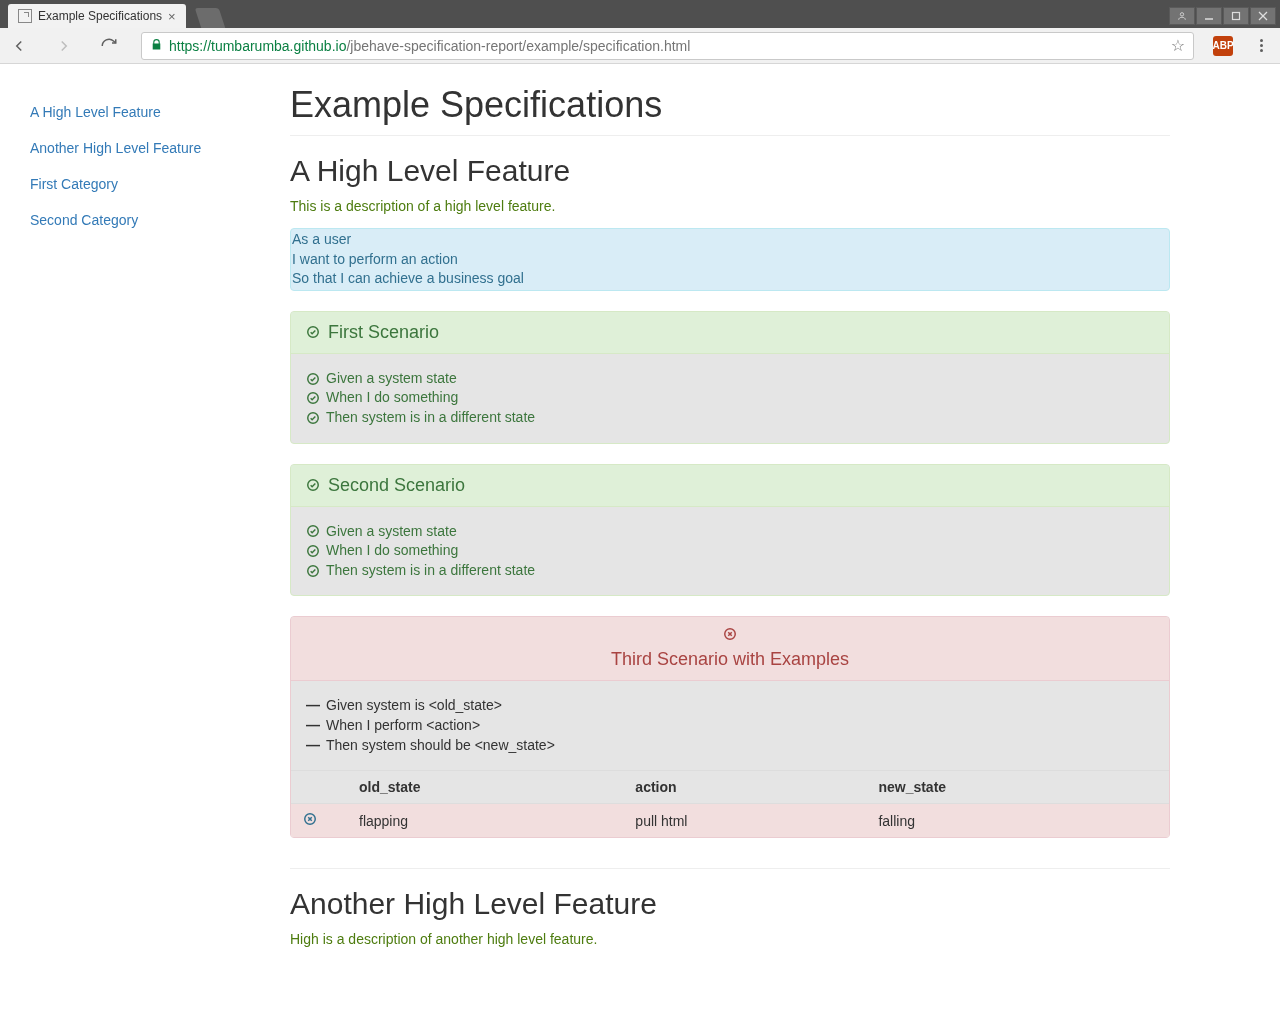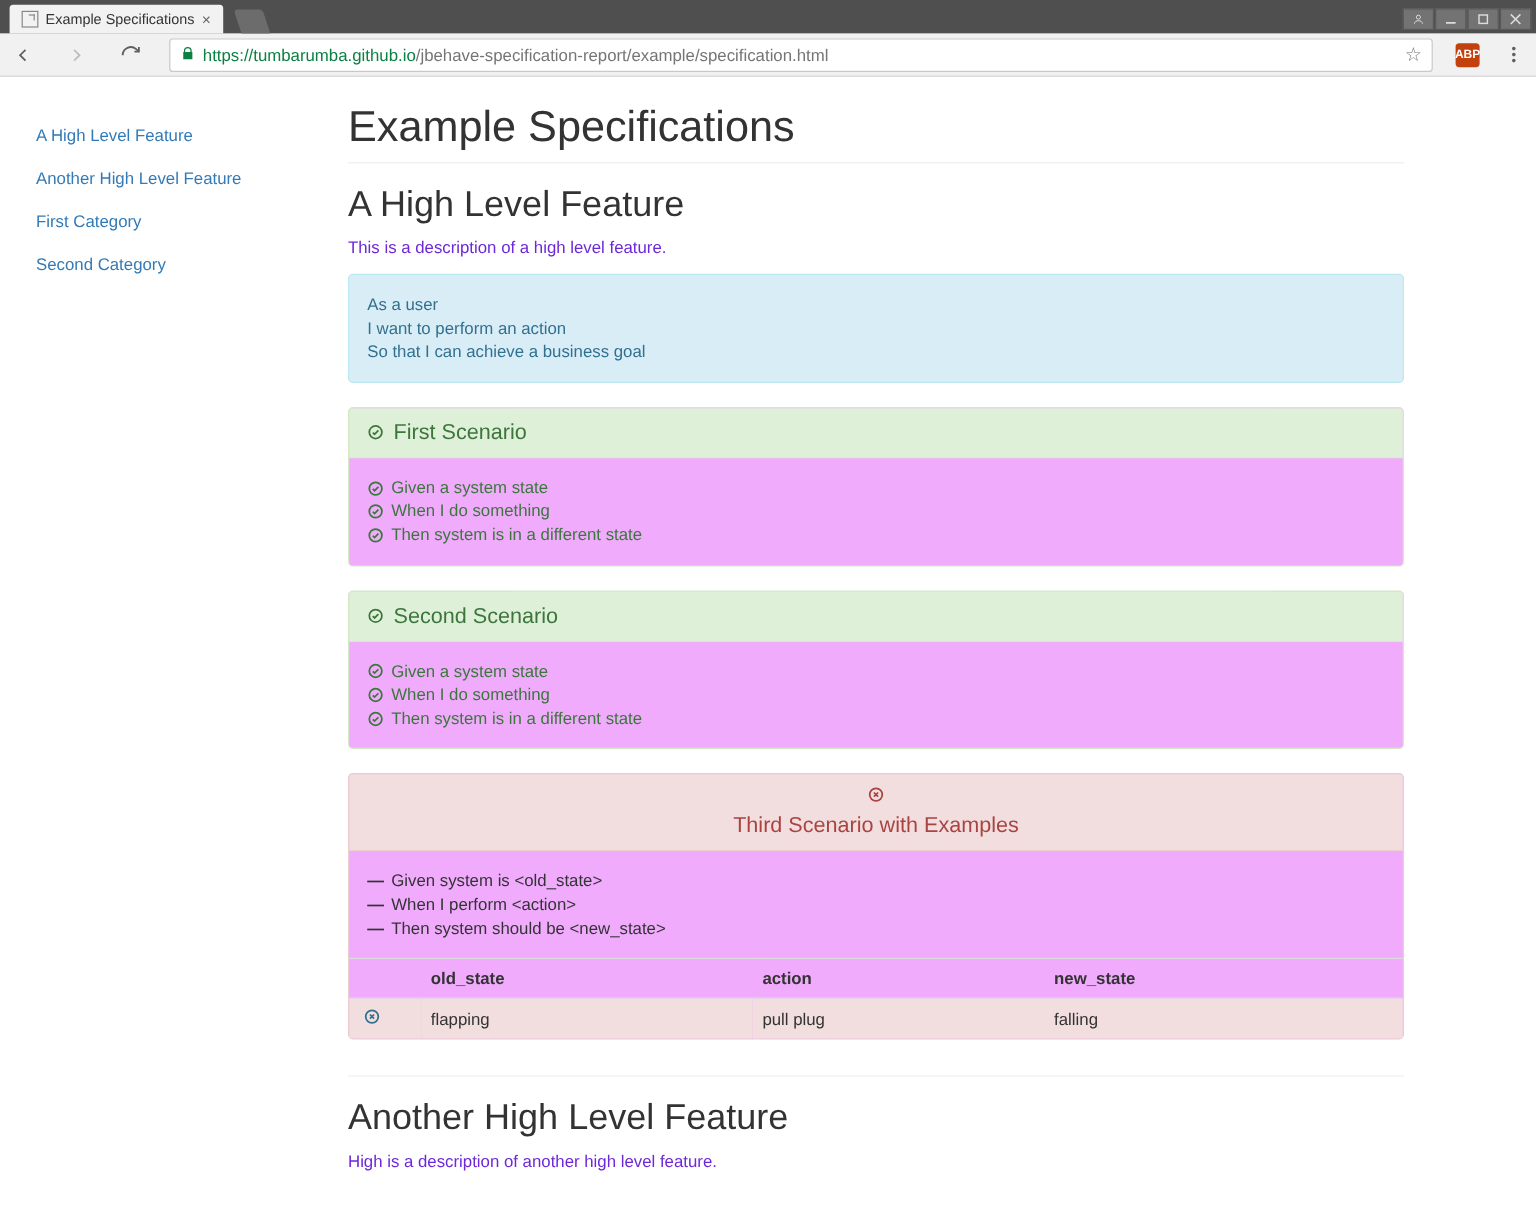--- a/index.html
+++ b/index.html
@@ -34,23 +34,23 @@
 
   
   .page-wrap { position: absolute; top: 64px; left: 0; right: 0; bottom: 0; overflow: hidden; }
   .scroll-area { width: 100%; height: 100%; overflow-y: scroll; }
   .container { display: flex; padding: 20px 30px 40px 30px; max-width: 1200px; }
   .sidebar { width: 260px; flex-shrink: 0; padding-top: 10px; }
   .sidebar a { display: block; color: #337ab7; text-decoration: none; padding: 10px 0; font-size: 14px; }
   .main { flex: 1; }
   h1 { font-size: 36px; font-weight: 500; color: #333; margin-bottom: 10px; border-bottom: 1px solid #eee; padding-bottom: 9px; }
   h2.section-title { font-size: 30px; font-weight: 500; margin-top: 18px; margin-bottom: 10px; color: #333; }
-  .section-desc { margin-bottom: 14px; color: #6d28d9; }
-  .narrative { background: #d9edf7; color: #31708f; border: 1px solid #bce8f1; border-radius: 4px; padding: 15px; margin-bottom: 20px; line-height: 1.4; }
-  .panel { border: 1px solid; border-radius: 4px; margin-bottom: 20px; background: #f0abfc; }
+  .section-desc { margin-bottom: 14px; color: #4d7c0f; }
+  .narrative { background: #d9edf7; color: #31708f; border: 1px solid #bce8f1; border-radius: 4px; padding: 1px; margin-bottom: 20px; line-height: 1.4; }
+  .panel { border: 1px solid; border-radius: 4px; margin-bottom: 20px; background: #e5e5e5; }
   .panel-success { border-color: #d6e9c6; }
   .panel-success .panel-heading { background: #dff0d8; color: #3c763d; border-bottom: 1px solid #d6e9c6; }
   .panel-danger { border-color: #ebccd1; }
   .panel-danger .panel-heading { background: #f2dede; color: #a94442; border-bottom: 1px solid #ebccd1; flex-direction: column; }
   .panel-heading { padding: 10px 15px; border-top-left-radius: 3px; border-top-right-radius: 3px; font-size: 18px; display: flex; align-items: center; gap: 8px; }
   .panel-body { padding: 15px; }
   .step { display: flex; align-items: center; gap: 6px; line-height: 1.4; }
   .step.success { color: #3c763d; }
   .step.neutral { color: #333; }
   .ico { width: 14px; height: 14px; display: inline-flex; align-items: center; justify-content: center; flex-shrink: 0; }
@@ -289,21 +289,21 @@
               </thead>
               <tbody>
                 <tr class="row-fail">
                   <td><span class="ico ok-blue">
                         <svg viewBox="0 0 24 24" fill="none" stroke="currentColor" stroke-width="2.5">
                           <circle cx="12" cy="12" r="9"></circle>
                           <path d="M9 9l6 6M15 9l-6 6"></path>
                         </svg>
                       </span></td>
                   <td>flapping</td>
-                  <td>pull plug</td>
+                  <td>pull html</td>
                   <td>falling</td>
                 </tr>
               </tbody>
             </table>
           </div>
 
           <hr class="sep">
 
           <h2 class="section-title">Another High Level Feature</h2>
           <p class="section-desc">High is a description of another high level feature.</p>

